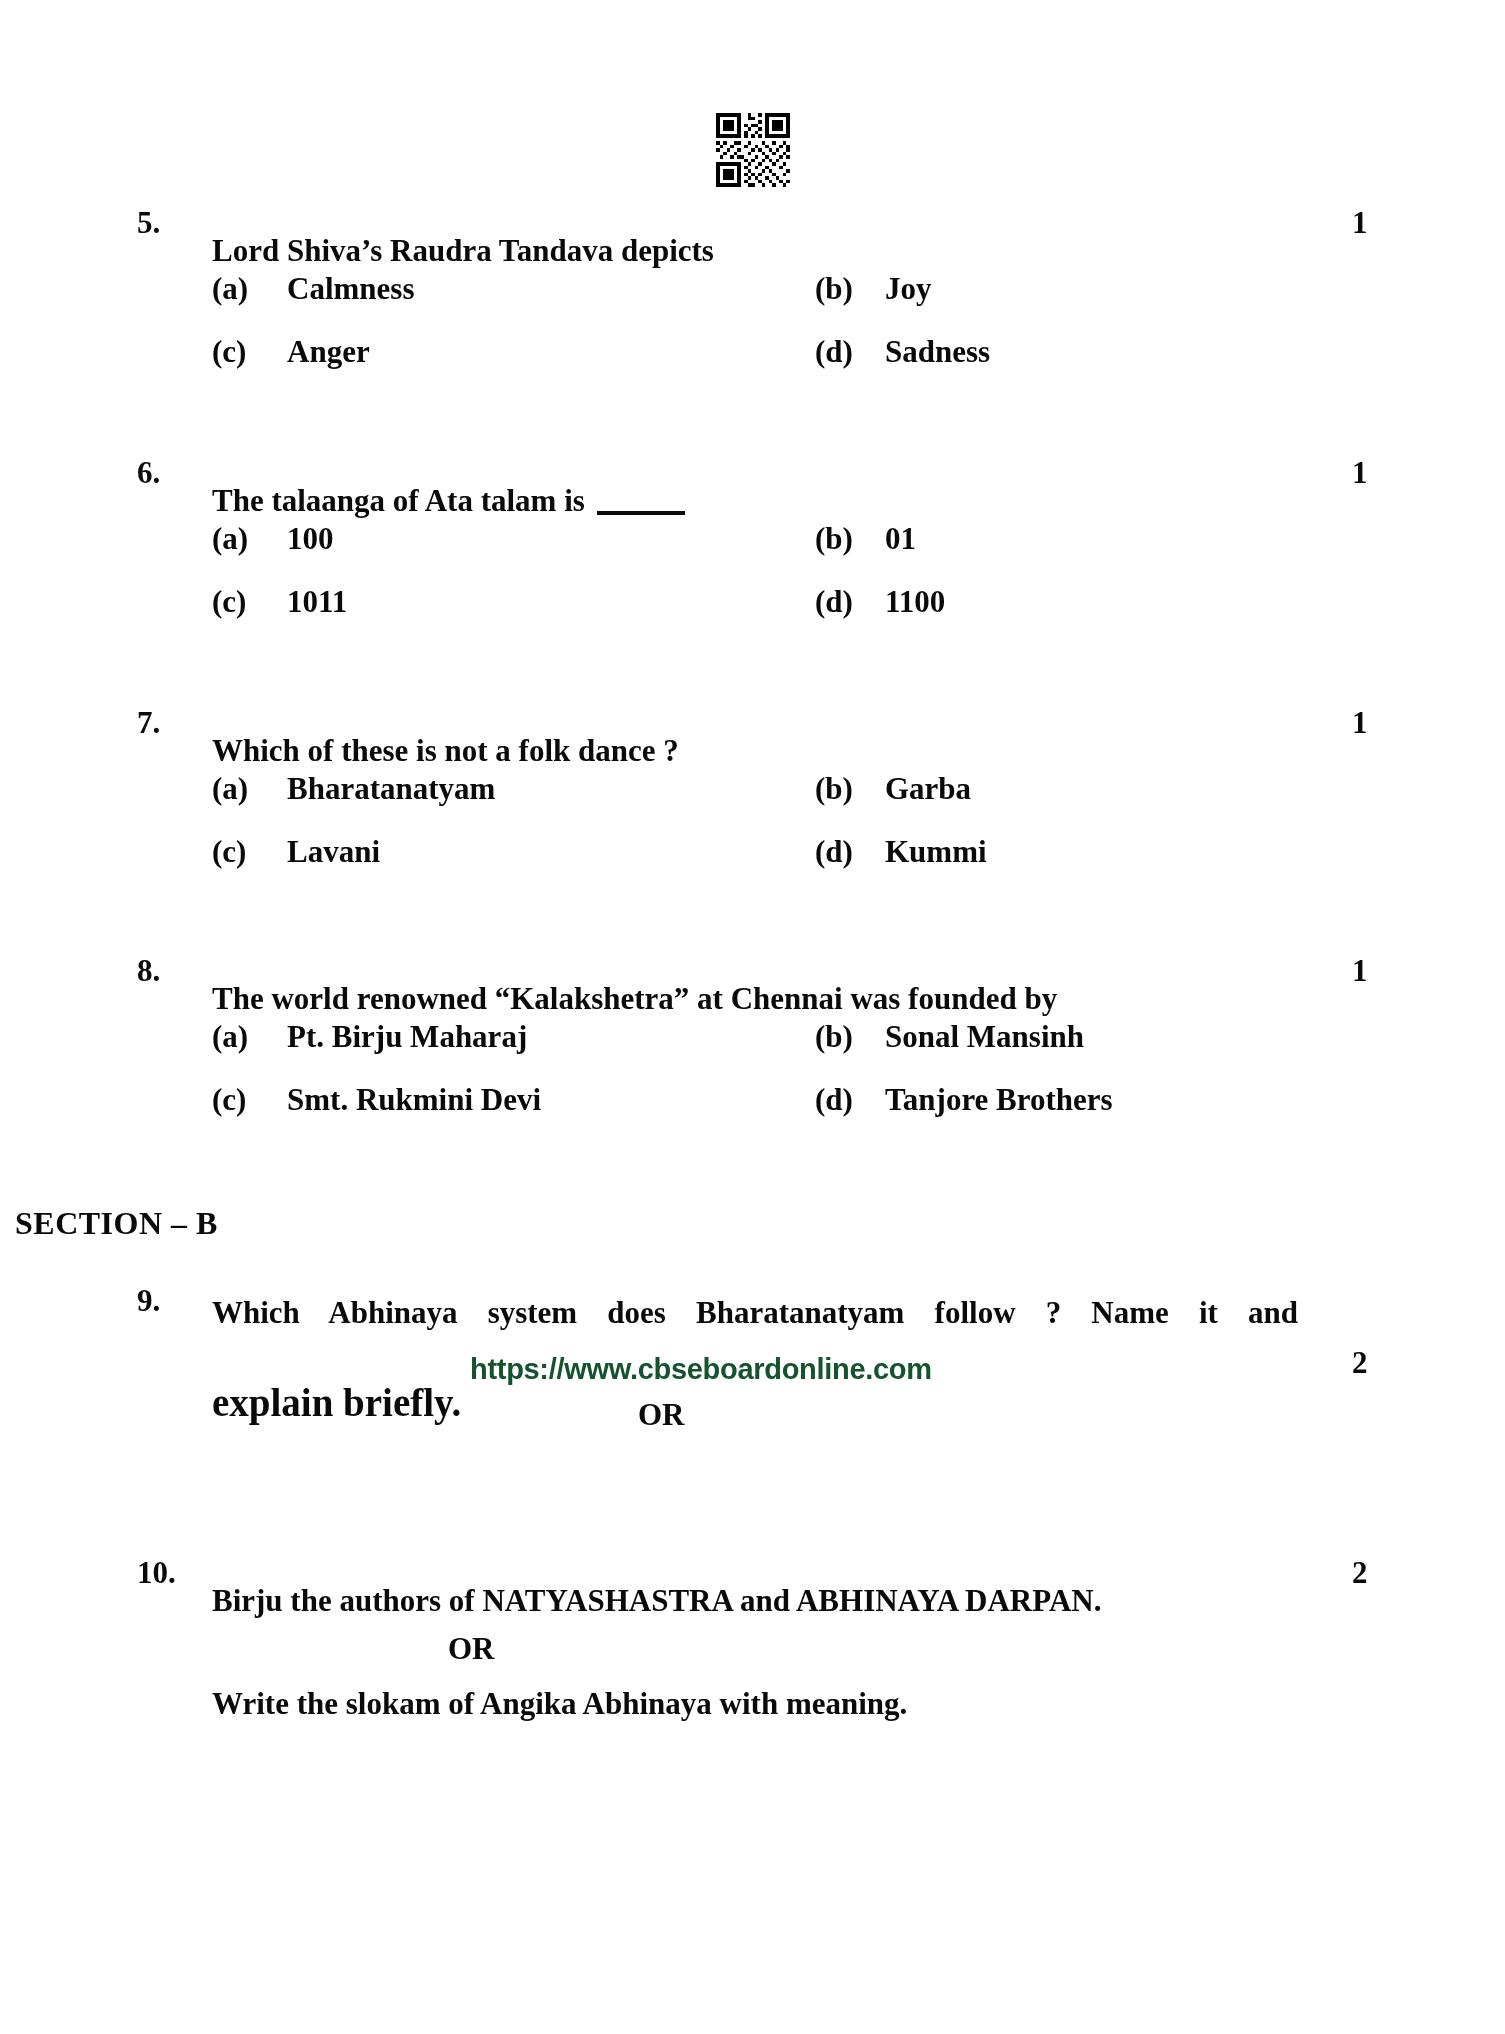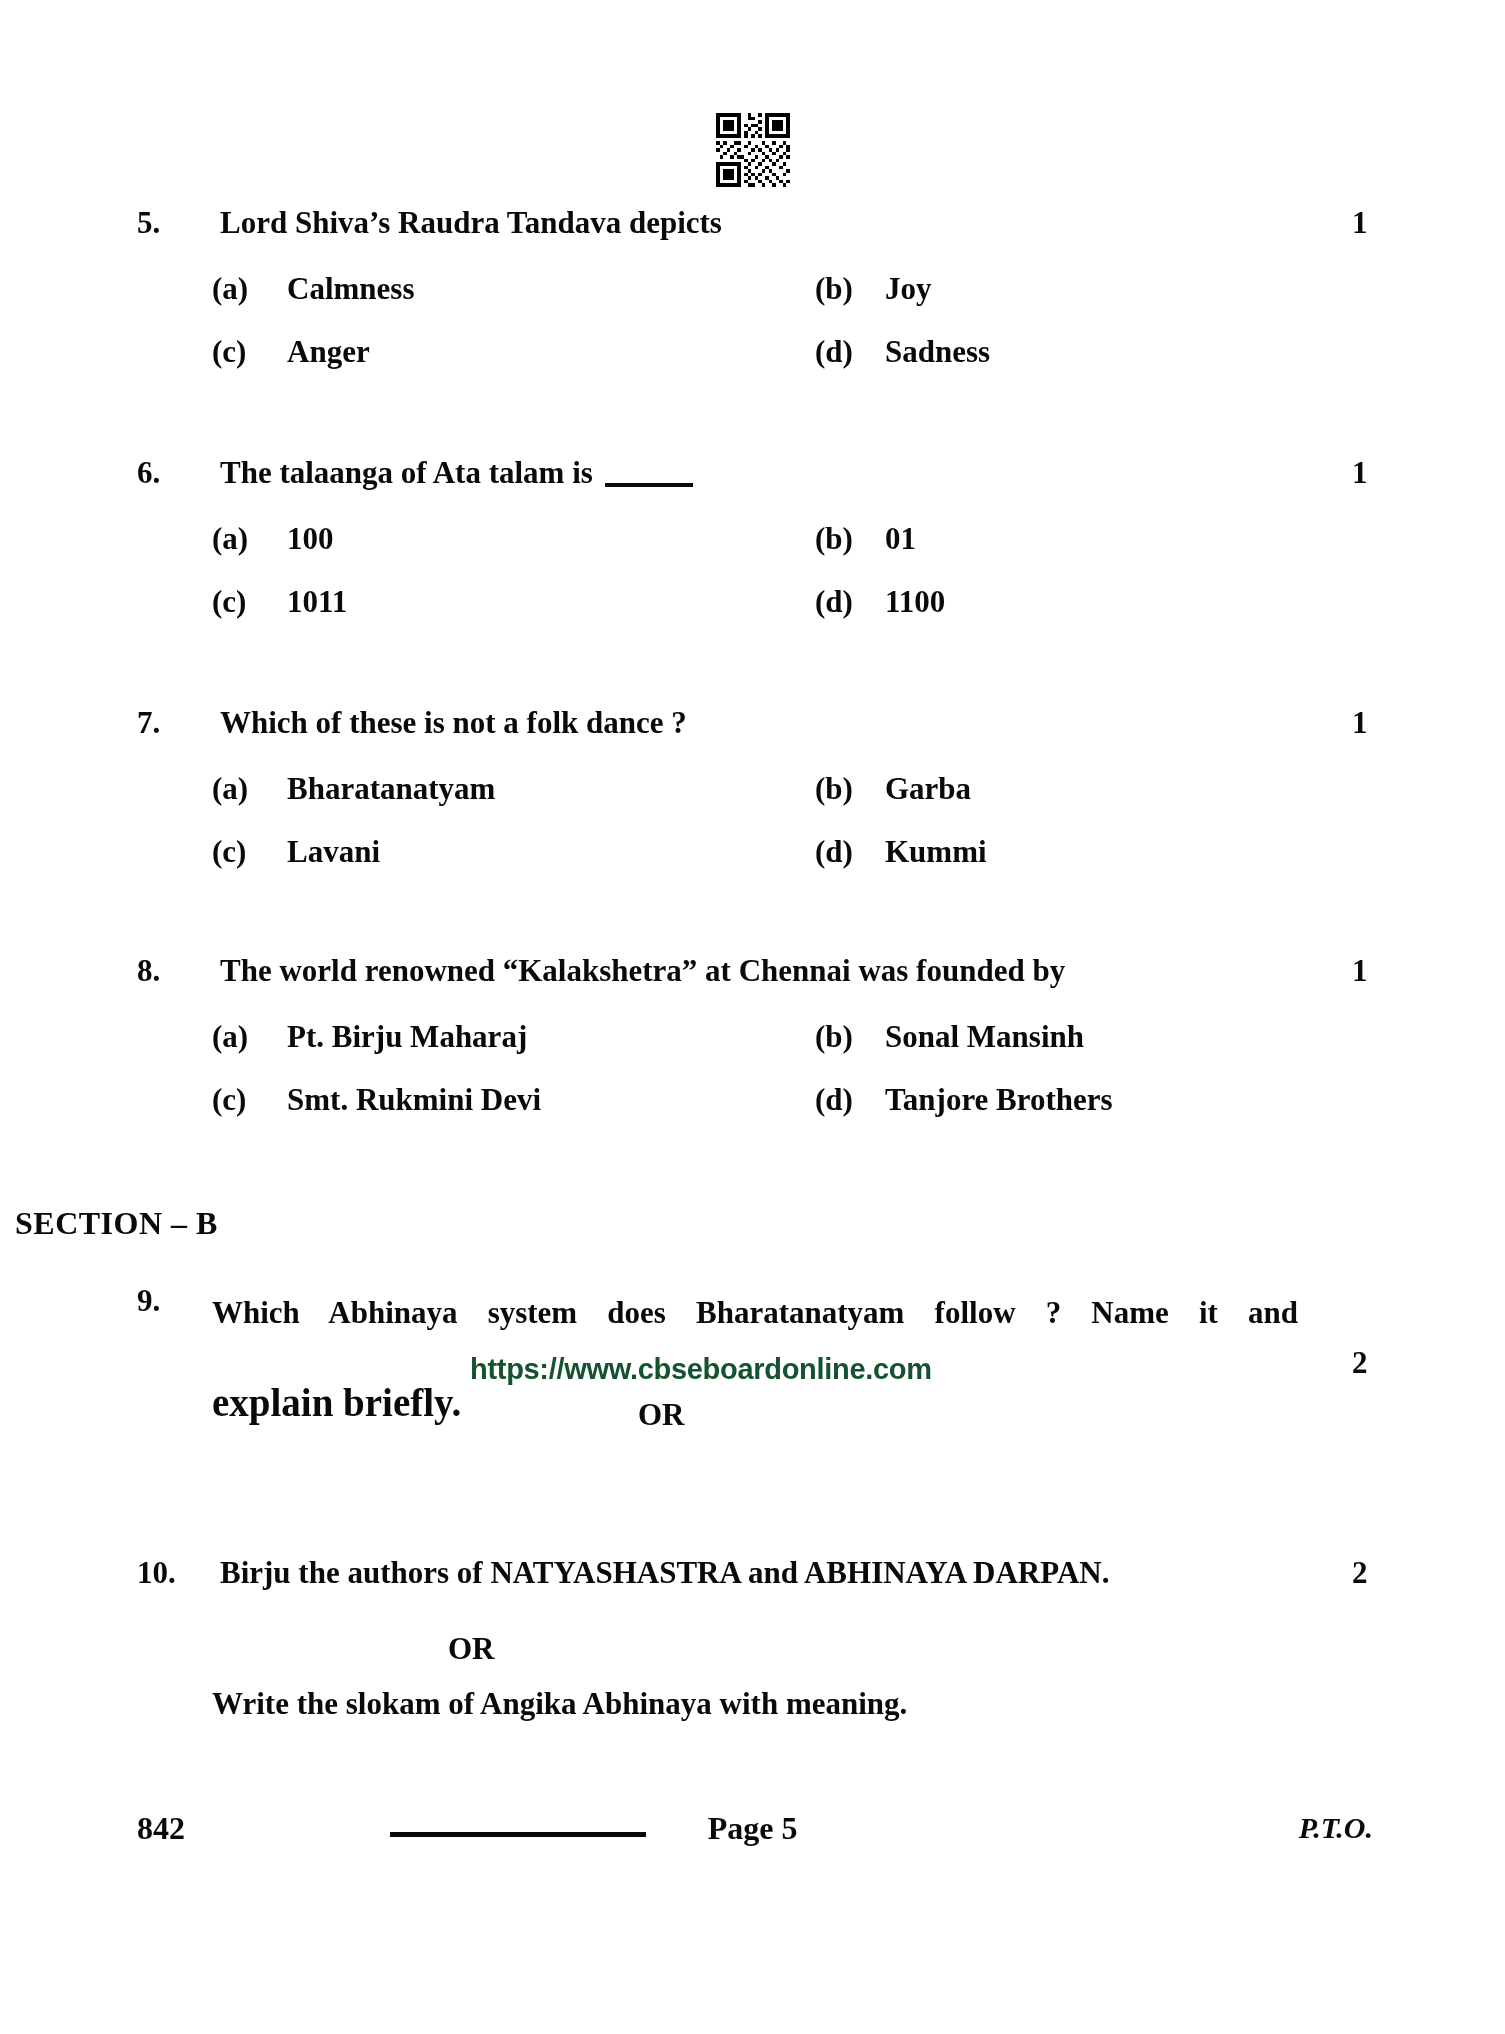--- a/index.html
+++ b/index.html
@@ -4,21 +4,21 @@
 <style>
   html,body{margin:0;padding:0;background:#e8e8e8;}
   .page{
     position:relative;width:1505px;height:2034px;background:#ffffff;
     font-family:"Liberation Serif","DejaVu Serif",serif;
     font-weight:700;color:#0a0a0a;overflow:hidden;
   }
   .abs{position:absolute;}
   .q,.row{position:absolute;left:0;width:1505px;height:42px;font-size:31px;line-height:40px;}
   .num{position:absolute;left:137px;white-space:nowrap;}
-  .stem{position:absolute;left:220px;white-space:nowrap;}
+  .stem{position:absolute;left:212px;white-space:nowrap;margin-top:28px;}
   .marks{position:absolute;left:1352px;top:0;}
   .ol{position:absolute;white-space:nowrap;}
   .ot{position:absolute;white-space:nowrap;}
   .ol.l{left:212px}.ot.l{left:287px}.ol.r{left:815px}.ot.r{left:885px}
   .blank{display:inline-block;width:88px;height:0;border-bottom:4px solid #0a0a0a;
          margin-left:12px;vertical-align:-4px;}
   .section-head{position:absolute;top:1205px;left:15px;width:1505px;text-align:left;
                 font-size:32px;letter-spacing:.5px;}
   .jline{position:absolute;left:212px;top:12px;width:1086px;font-size:31px;line-height:40px;
          text-align:justify;text-align-last:justify;}
@@ -135,20 +135,14 @@
   </section>
 
   <section class="q" style="top:1553px;height:180px">
     <span class="num">10.</span>
     <span class="stem">Birju the authors of NATYASHASTRA and ABHINAYA DARPAN.</span>
     <span class="marks">2</span>
     <span class="or" style="top:76px;left:448px">OR</span>
     <span class="alt" style="top:131px;left:212px">Write the slokam of Angika Abhinaya with meaning.</span>
   </section>
 
-  <footer class="footer">
-    <span class="abs" style="left:137px">842</span>
-    <div class="rule"></div>
-    <div class="pagenum">Page 5</div>
-    <span class="pto">P.T.O.</span>
-  </footer>
 
 </div>
 
 </body></html>

